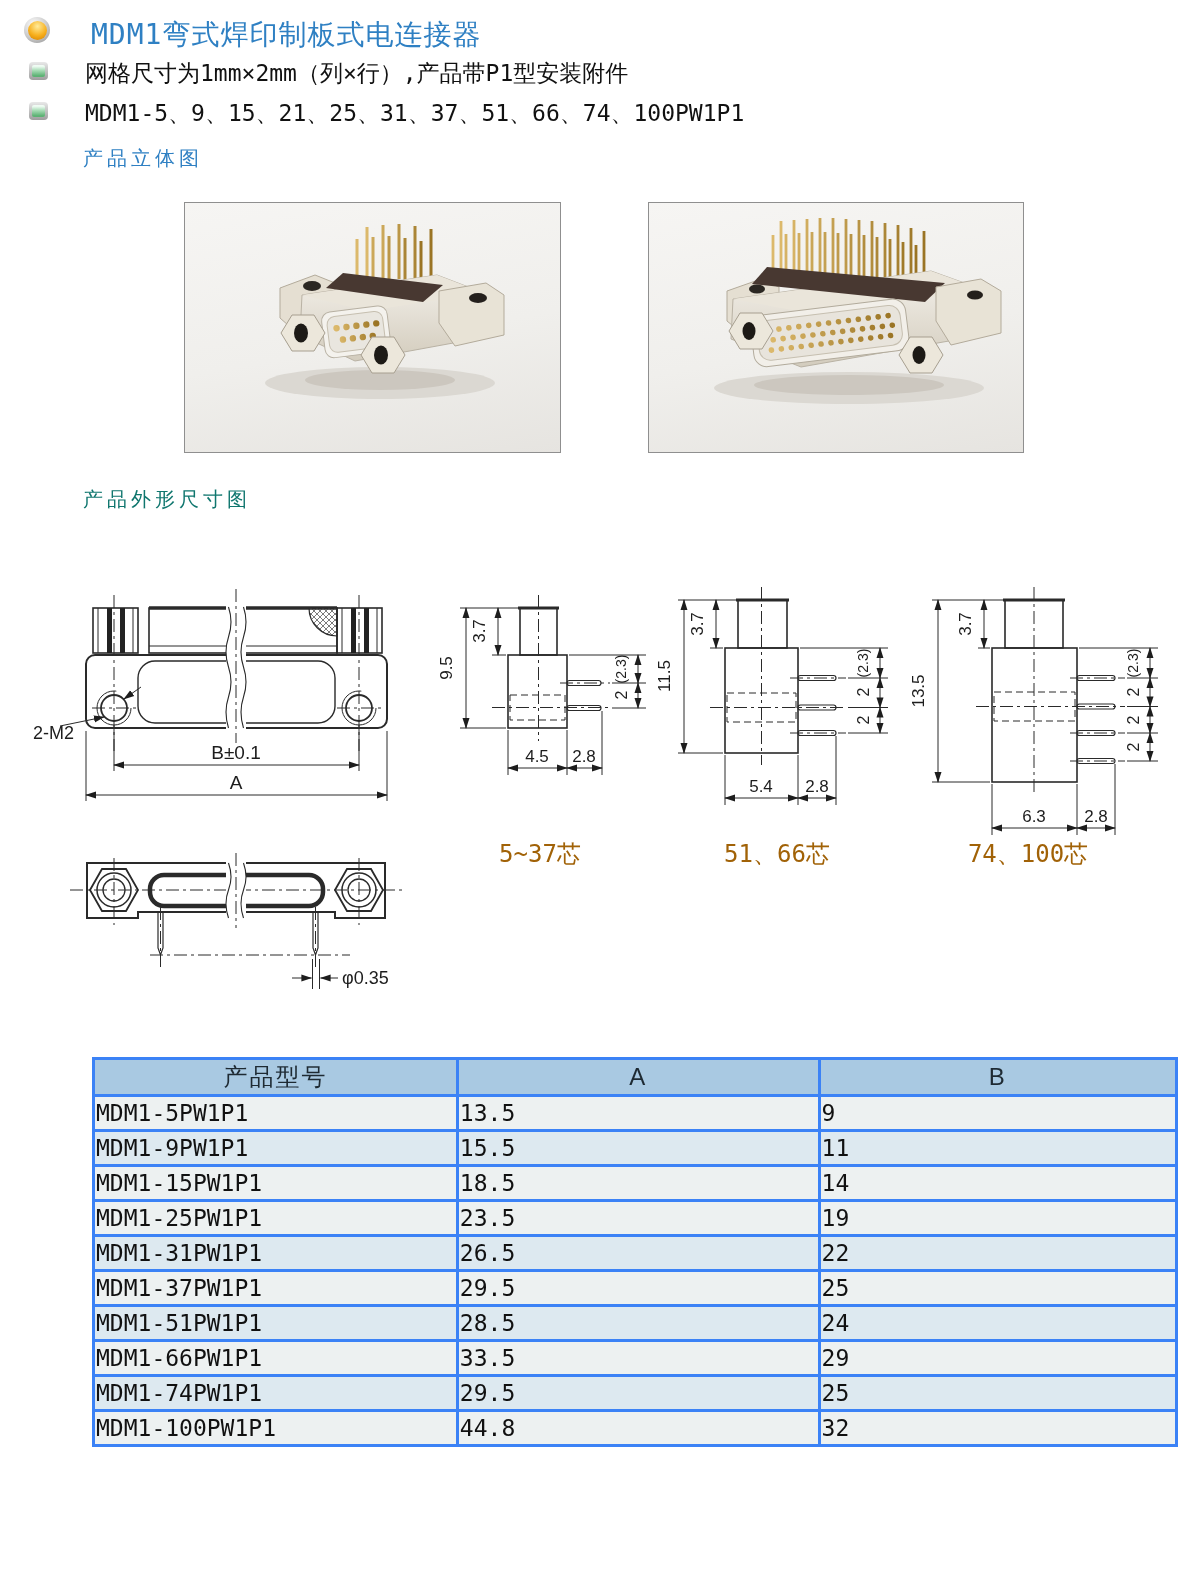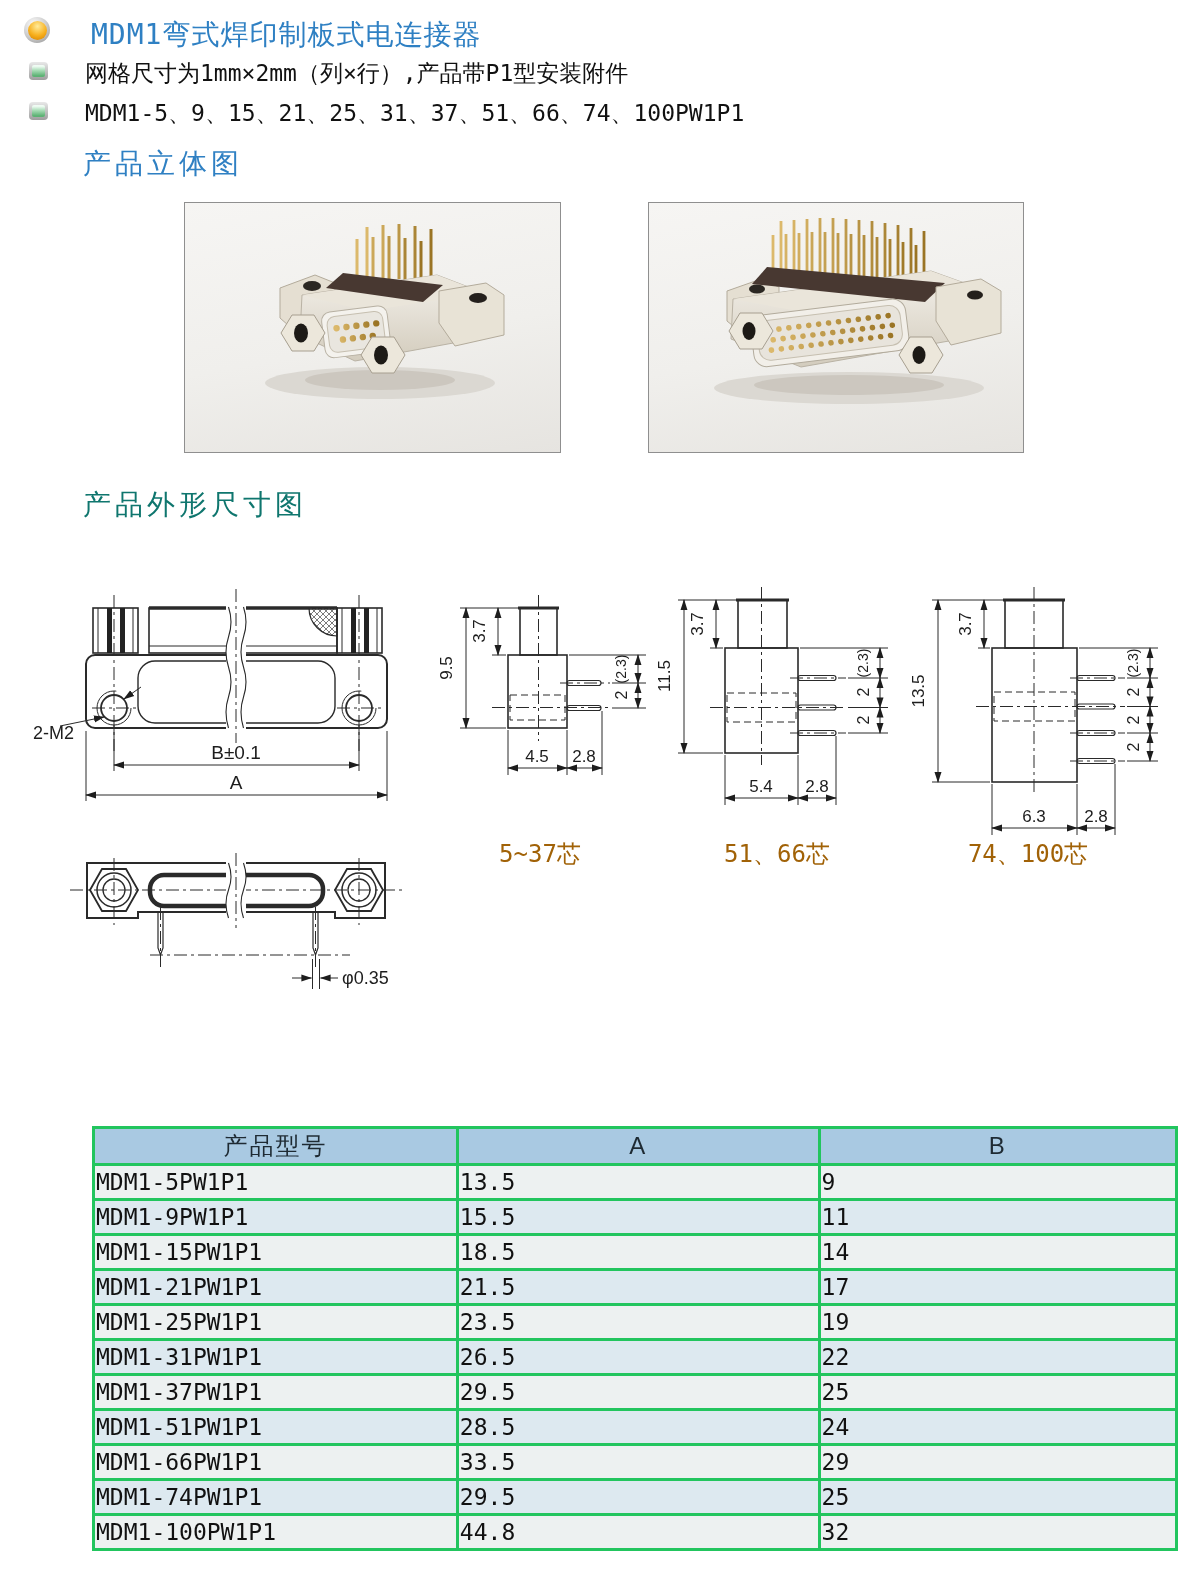--- a/index.html
+++ b/index.html
@@ -15,34 +15,34 @@
      background:radial-gradient(circle at 50% 28%, #ffeb9a, #f7b01e 55%, #d98400 95%);}
   .bullet-square{position:absolute;width:19px;height:18px;border-radius:4px;
      background:linear-gradient(180deg,#e8e8e8,#9d9d9d);
      display:flex;align-items:center;justify-content:center;}
   .bullet-square .inner{width:13px;height:12px;border-radius:2px;
      background:linear-gradient(180deg,#f0fcf4 10%, #a8dcb6 45%, #5cb273 90%);}
   .doc-title{position:absolute;left:91px;top:16px;font-size:28px;letter-spacing:1px;
      font-family:"DejaVu Sans Mono","Liberation Mono",monospace;font-weight:500;}
   .bullet-text{position:absolute;left:85px;font-size:23px;color:#111;
      font-family:"DejaVu Sans Mono","Liberation Mono",monospace;}
-  .section-title{position:absolute;left:83px;font-size:28px;letter-spacing:4px;font-weight:500;}
+  .section-title{position:absolute;left:83px;font-size:20px;letter-spacing:4px;font-weight:500;}
 
   
   .photo-box{position:absolute;border:1px solid #8f8f8f;
      background:linear-gradient(170deg,#f6f5f3 0%,#f0efec 55%,#e6e4e0 100%);}
 
   
   svg text{font-family:"Liberation Sans",sans-serif;fill:#1d1d1d;}
   .caption{position:absolute;top:838px;transform:translateX(-50%);font-size:24px;color:#a16207;
      font-family:"DejaVu Sans Mono","Liberation Mono",monospace;white-space:nowrap;}
 
   
-  .spec-table{position:absolute;left:92px;top:1126px;width:1086px;border-collapse:separate;
-     border-spacing:3px;table-layout:fixed;background:#22c55e;}
+  .spec-table{position:absolute;left:92px;top:1057px;width:1086px;border-collapse:separate;
+     border-spacing:3px;table-layout:fixed;background:#3b82f6;}
   .spec-table th{background:#a9c9e2;height:31px;font-size:24px;font-weight:normal;color:#1e2a33;
      letter-spacing:2px;}
   .spec-table td{height:30px;text-align:left;font-size:23px;color:#111;
      font-family:"DejaVu Sans Mono","Liberation Mono",monospace;}
   .spec-table tr.row-light td{background:#edf1f1;}
   .spec-table tr.row-blue td{background:#dde9f0;}
 </style>
 </head>
 <body>
 
@@ -393,25 +393,20 @@
         <tr class="row-blue">
           <td>MDM1-9PW1P1</td>
           <td>15.5</td>
           <td>11</td>
         </tr>
         <tr class="row-light">
           <td>MDM1-15PW1P1</td>
           <td>18.5</td>
           <td>14</td>
         </tr>
-        <tr class="row-blue">
-          <td>MDM1-21PW1P1</td>
-          <td>21.5</td>
-          <td>17</td>
-        </tr>
         <tr class="row-light">
           <td>MDM1-25PW1P1</td>
           <td>23.5</td>
           <td>19</td>
         </tr>
         <tr class="row-blue">
           <td>MDM1-31PW1P1</td>
           <td>26.5</td>
           <td>22</td>
         </tr>

